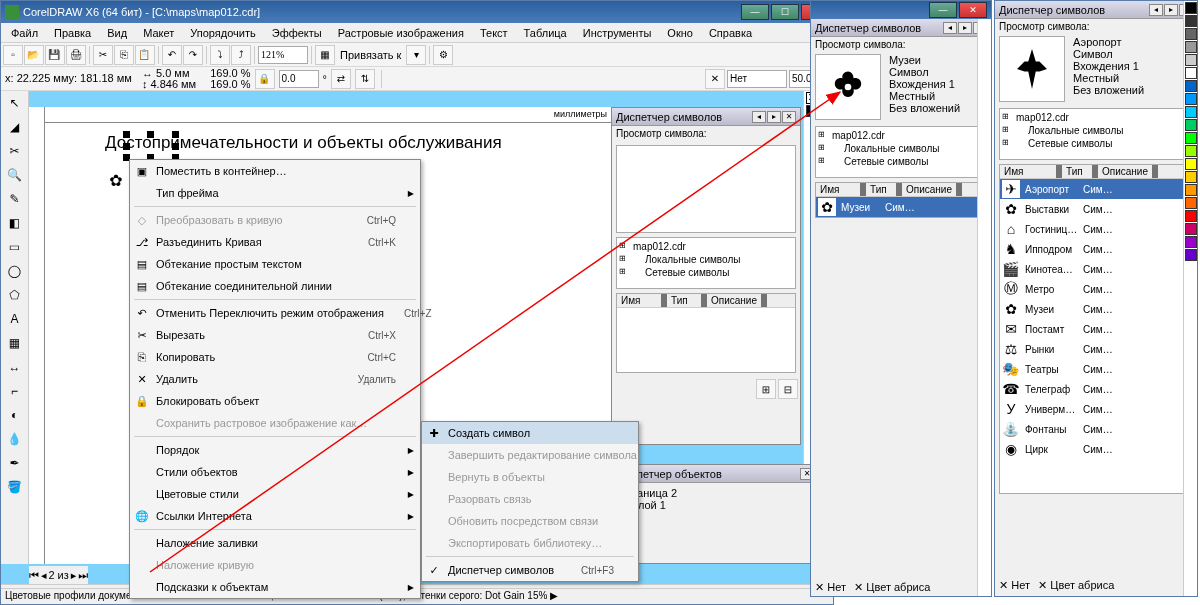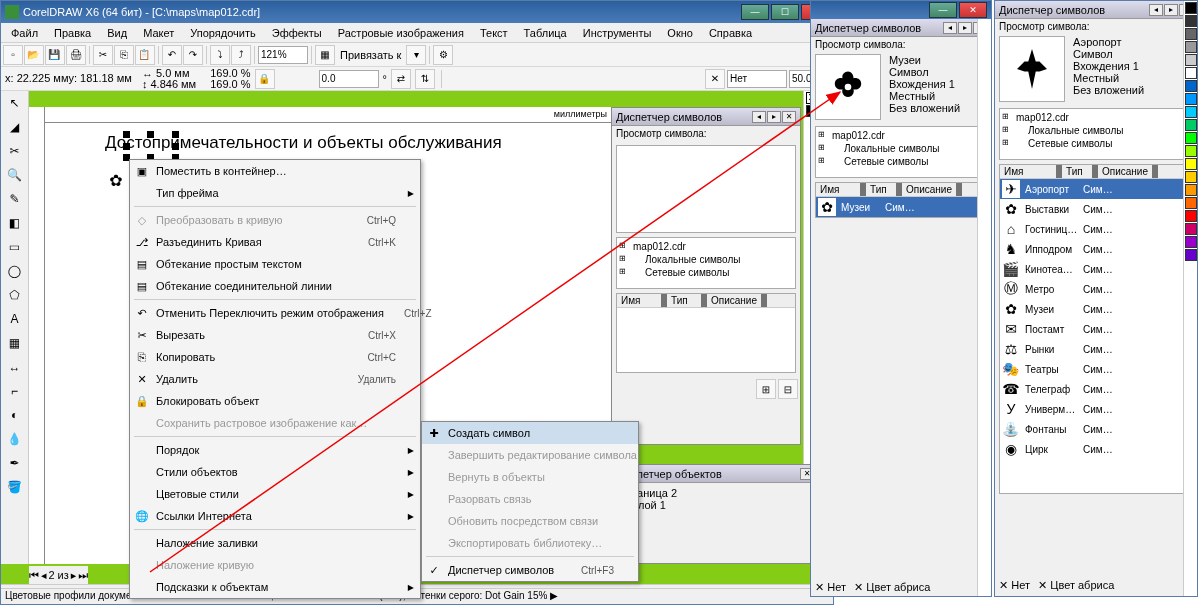--- a/index.html
+++ b/index.html
@@ -1,17 +1,17 @@
 <!DOCTYPE html>
 <html><head>
 <meta charset="utf-8">
 <style>
 * { box-sizing: border-box; margin: 0; padding: 0; font-family: Tahoma, sans-serif; font-size: 11px; }
 body { background: #fff; width: 1200px; height: 605px; overflow: hidden; position: relative; }
-.win { position: absolute; background: #84cc16; border: 1px solid #5a7ca8; }
+.win { position: absolute; background: #7dd3fc; border: 1px solid #5a7ca8; }
 .titlebar { height: 22px; background: linear-gradient(#2a5f9e,#4a7bb8); color: #fff; display: flex; align-items: center; padding: 0 4px; }
 .titlebar .logo { width: 14px; height: 14px; background: #3a8f3a; margin-right: 4px; }
 .titlebar .btns { margin-left: auto; display: flex; gap: 2px; }
 .titlebar .btn { width: 28px; height: 16px; background: linear-gradient(#6a9,#486); border: 1px solid #234; display: flex; align-items: center; justify-content: center; color: #fff; font-size: 9px; }
 .titlebar .btn.close { background: linear-gradient(#e55,#c33); }
 .menubar { height: 20px; background: #f0f0f0; display: flex; align-items: center; padding: 0 2px; border-bottom: 1px solid #d0d0d0; }
 .menubar span { padding: 2px 8px; cursor: default; }
 .toolbar { height: 24px; background: #f4f4f4; border-bottom: 1px solid #d8d8d8; display: flex; align-items: center; padding: 0 2px; gap: 1px; }
 .tb-btn { width: 20px; height: 20px; border: 1px solid #ccc; background: #f8f8f8; display: flex; align-items: center; justify-content: center; font-size: 10px; }
 .tb-sep { width: 1px; height: 18px; background: #ccc; margin: 0 2px; }
@@ -94,21 +94,21 @@
     <div class="tb-btn">✂</div>
     <div class="tb-btn">⎘</div>
     <div class="tb-btn">📋</div>
     <div class="tb-sep"></div>
     <div class="tb-btn">↶</div>
     <div class="tb-btn">↷</div>
     <div class="tb-sep"></div>
     <div class="tb-btn">⤵</div>
     <div class="tb-btn">⤴</div>
     <div class="tb-sep"></div>
-    <input class="tb-input" style="width: 50px;" value="121%">
+    <input class="tb-input" style="width: 50px; font-family: Liberation Serif, serif;" value="121%">
     <div class="tb-sep"></div>
     <div class="tb-btn">▦</div>
     <span style="padding:0 4px">Привязать к</span>
     <div class="tb-btn">▾</div>
     <div class="tb-sep"></div>
     <div class="tb-btn">⚙</div>
   </div>
   <div class="propbar">
     <div style="display:flex;flex-direction:row;font-size:9px;line-height:11px">
       <div><span>x:</span> <span>22.225 мм</span></div>
@@ -116,21 +116,21 @@
     </div>
     <div style="display:flex;flex-direction:column;font-size:9px;line-height:11px;margin-left:6px">
       <div>↔ <span>5.0 мм</span></div>
       <div>↕ <span>4.846 мм</span></div>
     </div>
     <div style="display:flex;flex-direction:column;font-size:9px;line-height:11px;margin-left:10px">
       <div><span>169.0</span> %</div>
       <div><span>169.0</span> %</div>
     </div>
     <div class="tb-btn">🔒</div>
-    <input class="tb-input" style="width: 60px; margin-left: 40px;" value="0.0">
+    <input class="tb-input" style="width: 40px;" value="0.0">
     <span>°</span>
     <div class="tb-btn">⇄</div>
     <div class="tb-btn">⇅</div>
     <div class="tb-sep"></div>
     <div style="margin-left:auto;display:flex;align-items:center;gap:2px">
       <div class="tb-btn">✕</div>
       <input class="tb-input" style="width: 60px;" value="Нет">
       <input class="tb-input" style="width: 40px;" value="50.0">
     </div>
   </div>

